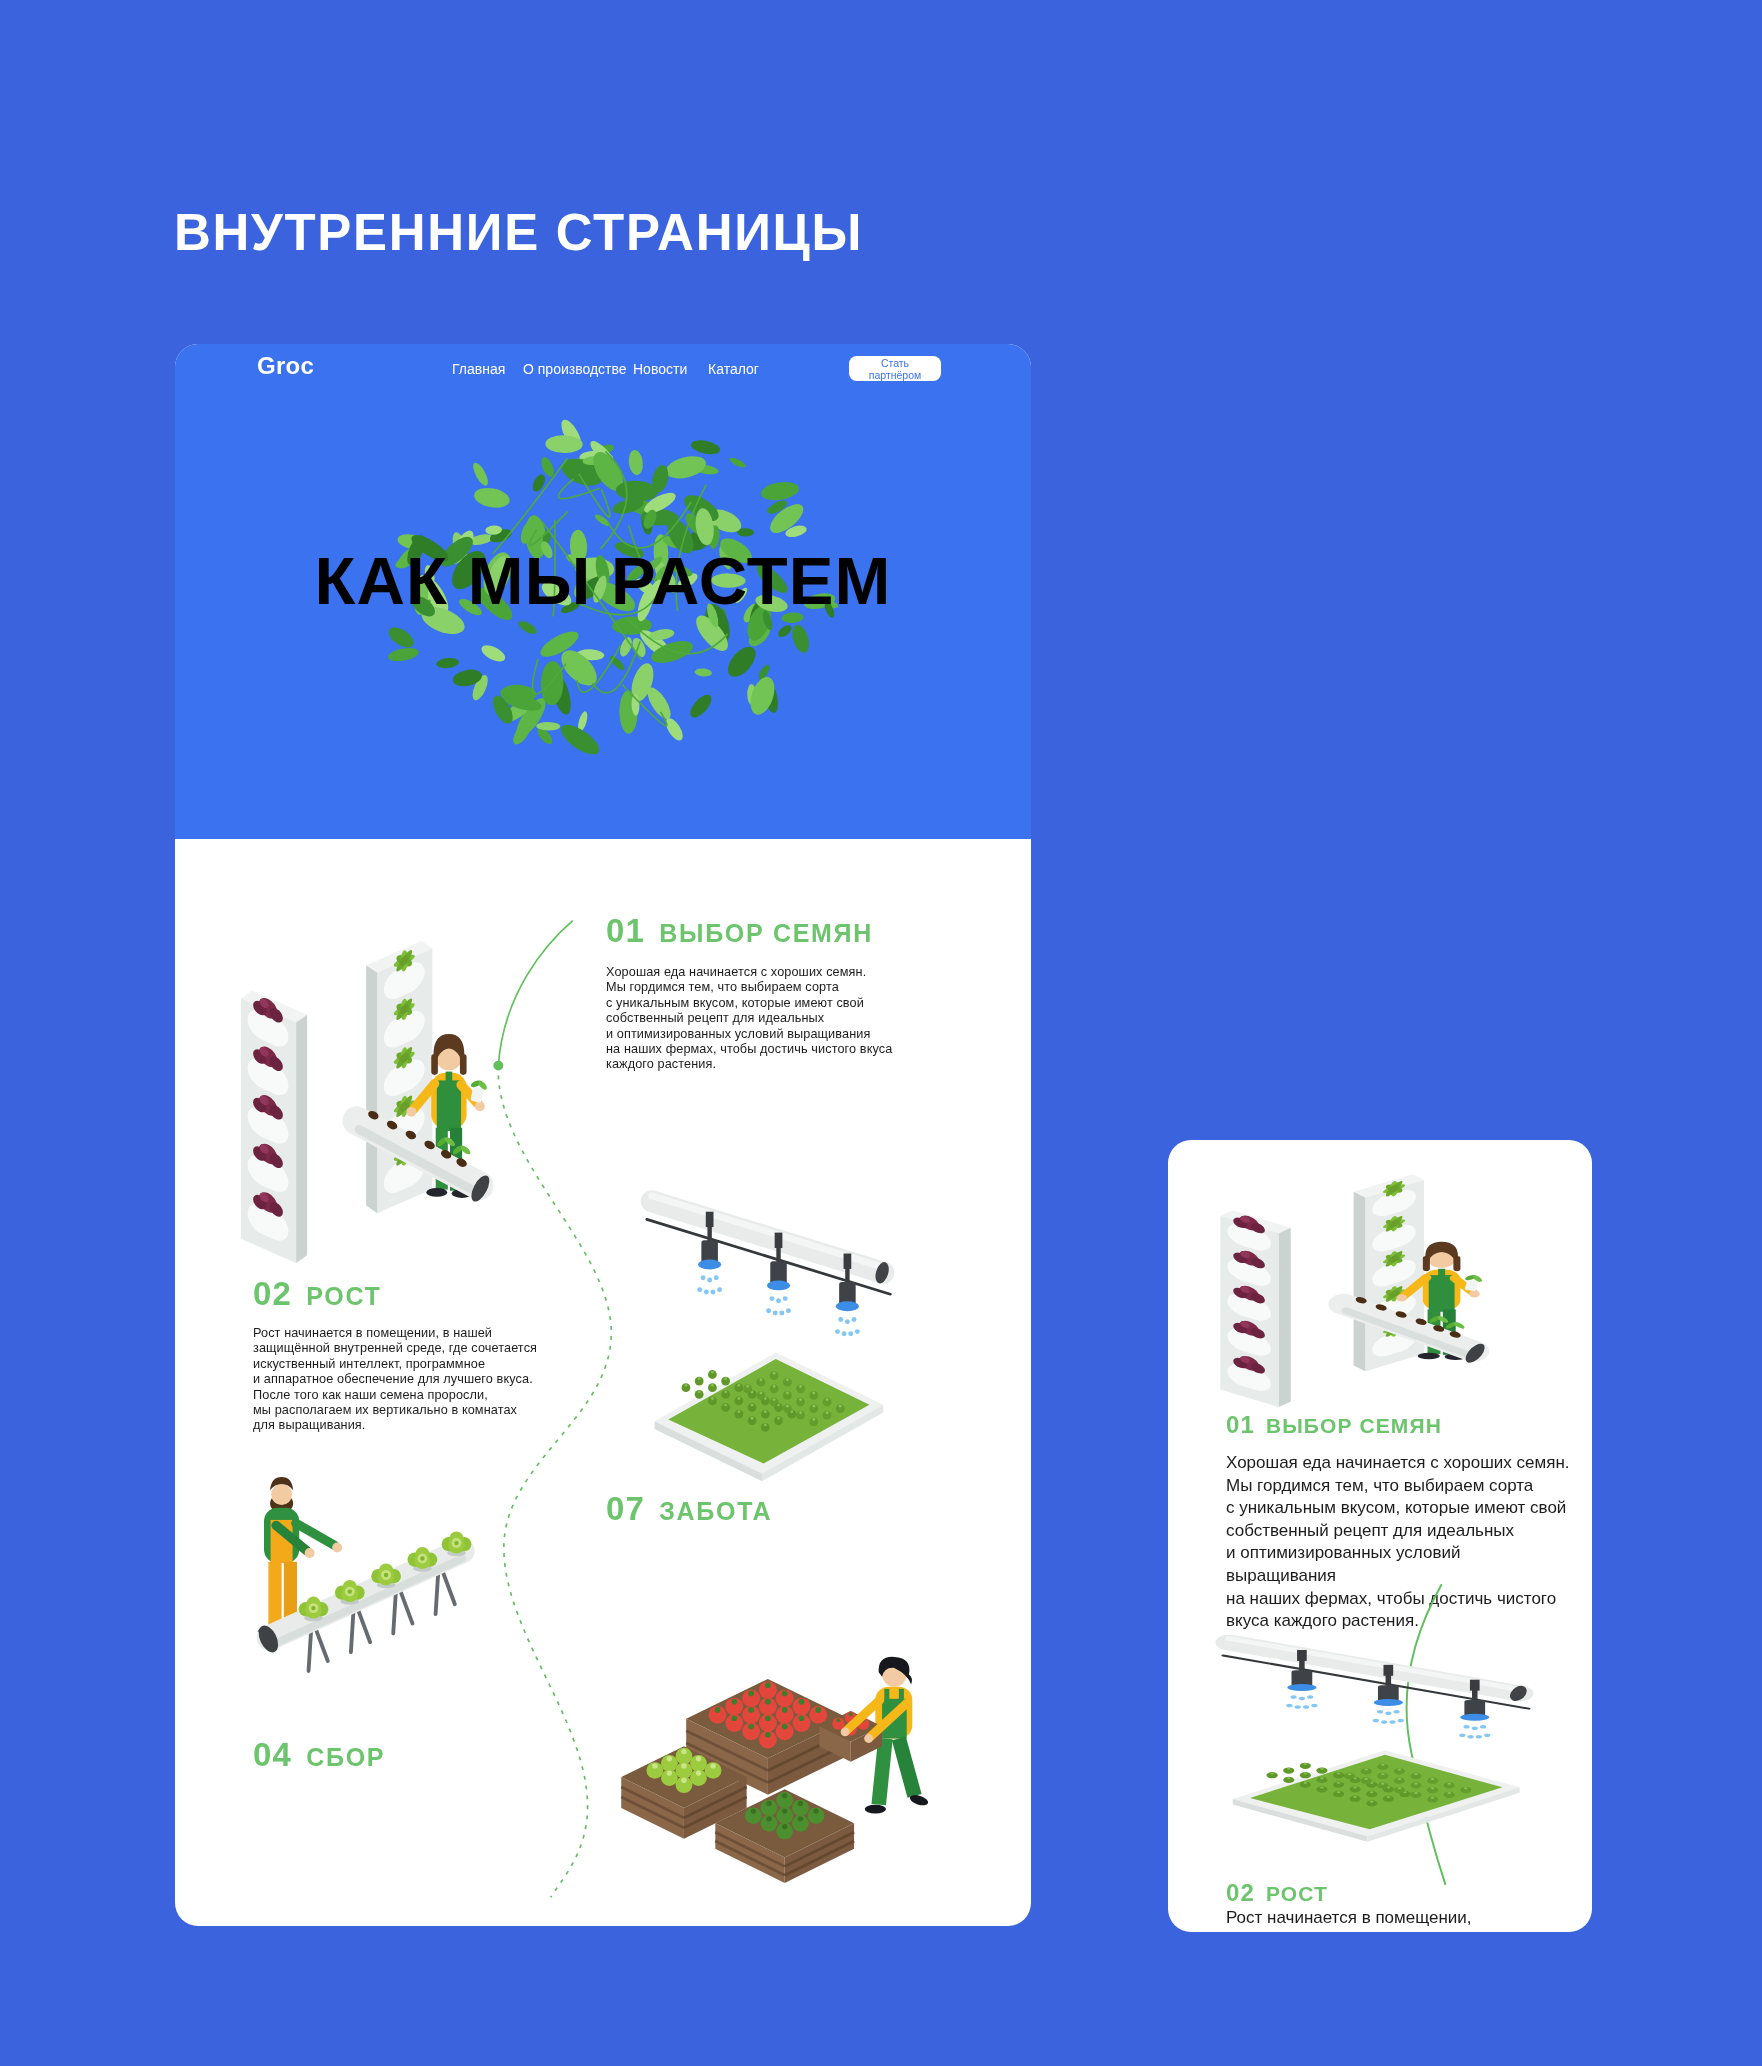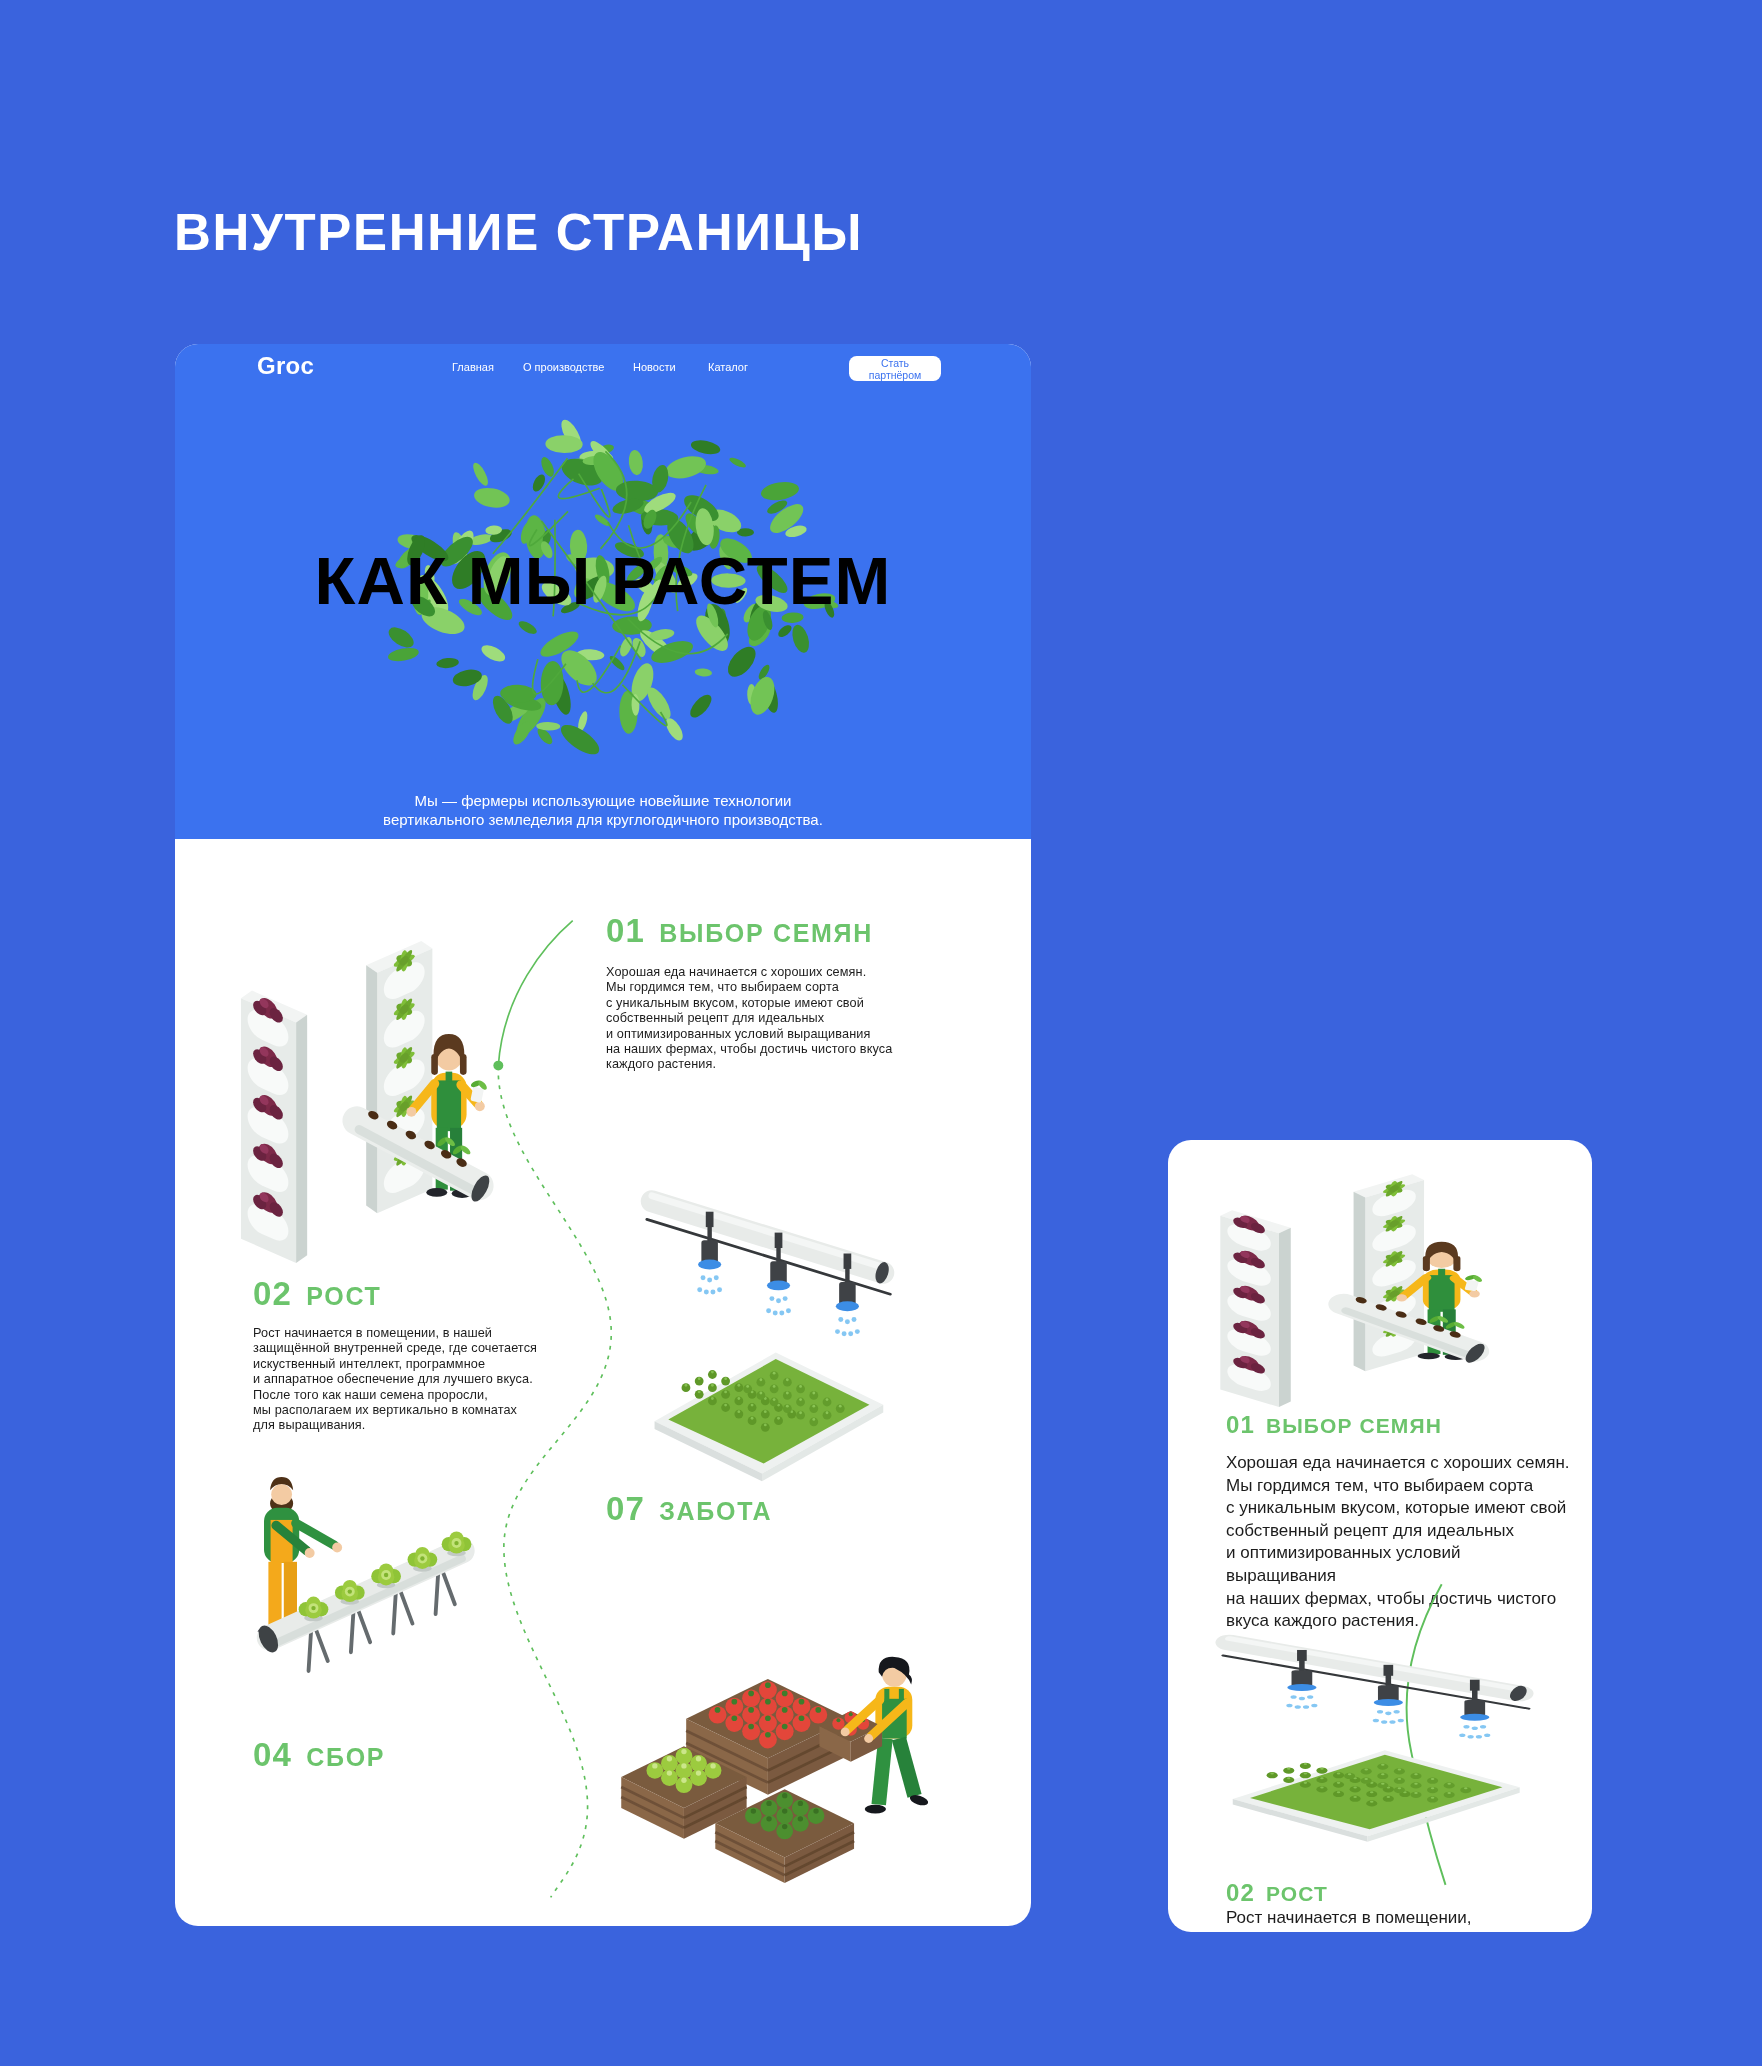--- a/index.html
+++ b/index.html
@@ -10,21 +10,21 @@
     overflow:hidden;
   }
   .abs{position:absolute;}
   .page-title{
     font-size:51px;font-weight:800;color:#ffffff;letter-spacing:1.7px;
     white-space:nowrap;
   }
   .card{background:#ffffff;border-radius:23px;overflow:hidden;}
   .hero{background:#3B72EF;text-decoration:underline;}
   .logo{font-size:24px;font-weight:800;color:#fff;letter-spacing:0.3px;}
-  .nav-item{font-size:11px;color:#fff;white-space:nowrap;cursor:pointer;}
+  .nav-item{font-size:14px;color:#fff;white-space:nowrap;cursor:pointer;}
   .cta{
     background:#fff;color:#3B72EF;border:none;border-radius:7.7px;
     width:92px;height:25px;font-size:10.5px;font-weight:500;
     display:flex;align-items:center;justify-content:center;cursor:pointer;
     font-family:"Liberation Sans","DejaVu Sans",sans-serif;
   }
   .hero-title{
     width:100%;text-align:center;color:#000000;font-size:67px;font-weight:800;
     letter-spacing:1.1px;white-space:nowrap;
   }
@@ -719,22 +719,20 @@
           <path d="M255.80333601374622,323.9000225235445 Q312.4359551461068,258.3467198118756 391.4016539156366,150.6369060531738" stroke="#4fa93b" stroke-width="3" fill="none"></path>
           <path d="M412.1587411008884,414.18623888230786 Q525.9393373335704,466.7244305028594 560.1571553427718,386.09296019573367" stroke="#4fa93b" stroke-width="3" fill="none"></path>
           <path d="M452.97791167711193,206.54537355332138 Q497.72745623307355,320.01742810863504 411.69683565032256,178.39866372936228" stroke="#4fa93b" stroke-width="3" fill="none"></path>
           <path d="M392.2582285905902,247.02535314957856 Q290.80933534941335,351.61523567286565 335.81555167003,279.88508997040697" stroke="#4fa93b" stroke-width="3" fill="none"></path>
           <path d="M365.2908320405174,437.79085572416574 Q369.9965775039515,388.98405475789826 368.5549420208178,262.2353542961768" stroke="#4fa93b" stroke-width="3" fill="none"></path>
           <path d="M491.20070434784856,561.8159643855165 Q602.5109064974647,679.3725671664856 560.3628990627301,611.4488819105304" stroke="#4fa93b" stroke-width="3" fill="none"></path>
         </g>
     </svg>
 
     <div class="abs hero-title" style="left:0;top:198px;">КАК МЫ РАСТЕМ</div>
-    <div class="abs hero-sub" style="left:0;top:447px;">Мы — фермеры использующие новейшие технологии
-вертикального земледелия для круглогодичного производства.</div>
   </div>
 
   <svg class="abs" style="left:0;top:0;pointer-events:none;" width="856" height="1582" viewBox="0 0 1554 2872">
     <path d="M722,1047 C672,1090 596,1180 587,1310" stroke="#5FBF5C" stroke-width="3" fill="none"></path>
     <circle cx="587" cy="1310" r="9" fill="#5FBF5C"></circle>
     <path d="M587,1310 C580,1480 792,1640 792,1795 C792,1950 597,2030 597,2185 C597,2340 749,2500 749,2655 C749,2740 700,2790 682,2820" stroke="#5FBF5C" stroke-width="3" fill="none" stroke-dasharray="7 11"></path>
   </svg>
 
   <svg class="abs" style="left:45px;top:566px;" width="342" height="364" viewBox="0 0 620 660" preserveAspectRatio="none">
       <use href="#sym-towers"></use>

